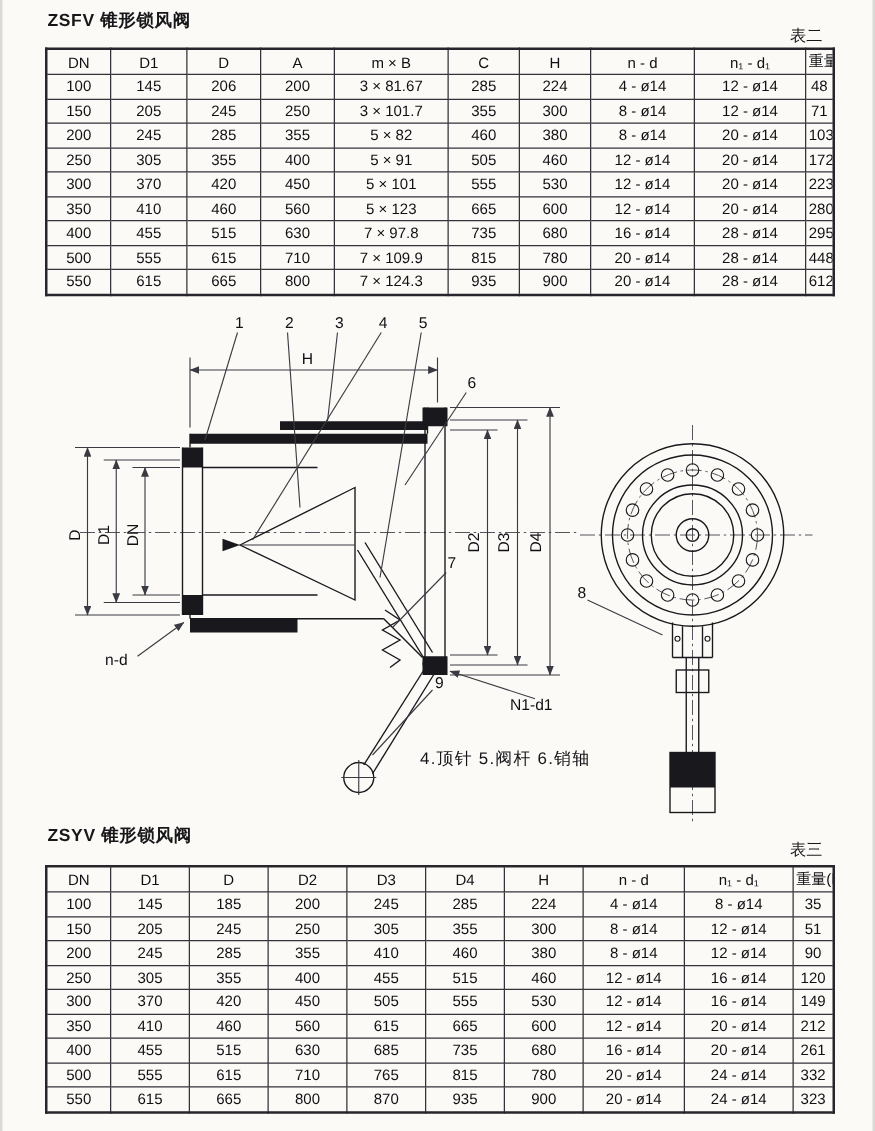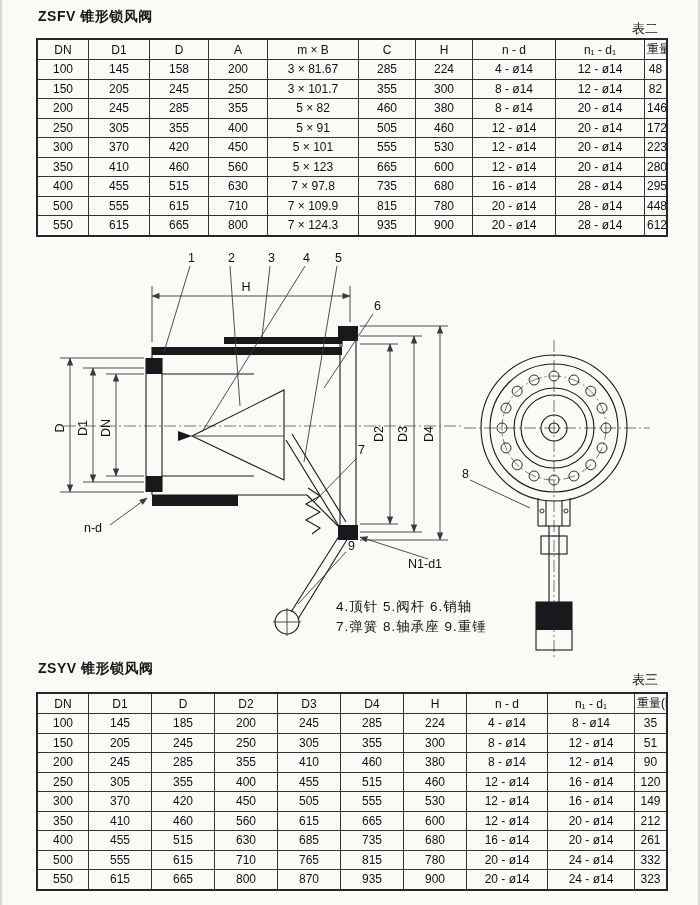--- a/index.html
+++ b/index.html
@@ -83,52 +83,52 @@
           <th>H</th>
           <th>n - d</th>
           <th>n₁ - d₁</th>
           <th>重量(kg)</th>
         </tr>
       </thead>
       <tbody>
         <tr>
           <td>100</td>
           <td>145</td>
-          <td>158</td>
+          <td>206</td>
           <td>200</td>
           <td>3 × 81.67</td>
           <td>285</td>
           <td>224</td>
           <td>4 - ø14</td>
           <td>12 - ø14</td>
           <td>48</td>
         </tr>
         <tr>
           <td>150</td>
           <td>205</td>
           <td>245</td>
           <td>250</td>
           <td>3 × 101.7</td>
           <td>355</td>
           <td>300</td>
           <td>8 - ø14</td>
           <td>12 - ø14</td>
-          <td>82</td>
+          <td>71</td>
         </tr>
         <tr>
           <td>200</td>
           <td>245</td>
           <td>285</td>
           <td>355</td>
           <td>5 × 82</td>
           <td>460</td>
           <td>380</td>
           <td>8 - ø14</td>
           <td>20 - ø14</td>
-          <td>146</td>
+          <td>103</td>
         </tr>
         <tr>
           <td>250</td>
           <td>305</td>
           <td>355</td>
           <td>400</td>
           <td>5 × 91</td>
           <td>505</td>
           <td>460</td>
           <td>12 - ø14</td>
@@ -358,21 +358,20 @@
       </g>
       <g>
         <rect class="ol" x="534" y="362" width="36" height="48"></rect>
         <rect class="blk" x="534" y="362" width="36" height="28"></rect>
       </g>
     </g>
   </svg>
 
   <div class="legend">
     <div>4.顶针  5.阀杆  6.销轴</div>
-    <div>7.弹簧  8.轴承座  9.重锤</div>
   </div>
 
   <div class="sec-title" id="title2">ZSYV 锥形锁风阀</div>
   <div class="tab-cap" id="cap2">表三</div>
 
   <table class="spec-table" id="table2">
       <thead>
         <tr>
           <th>DN</th>
           <th>D1</th>

